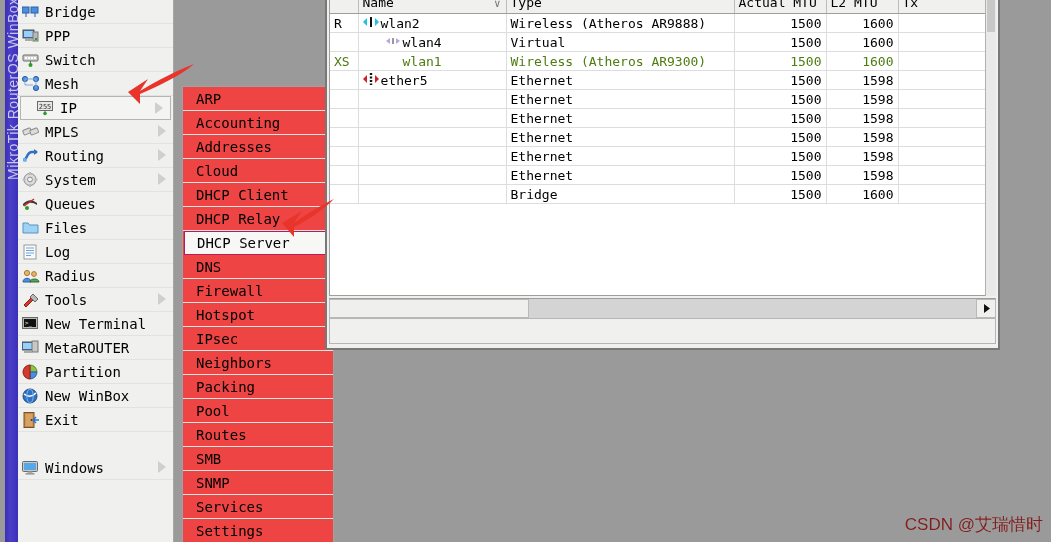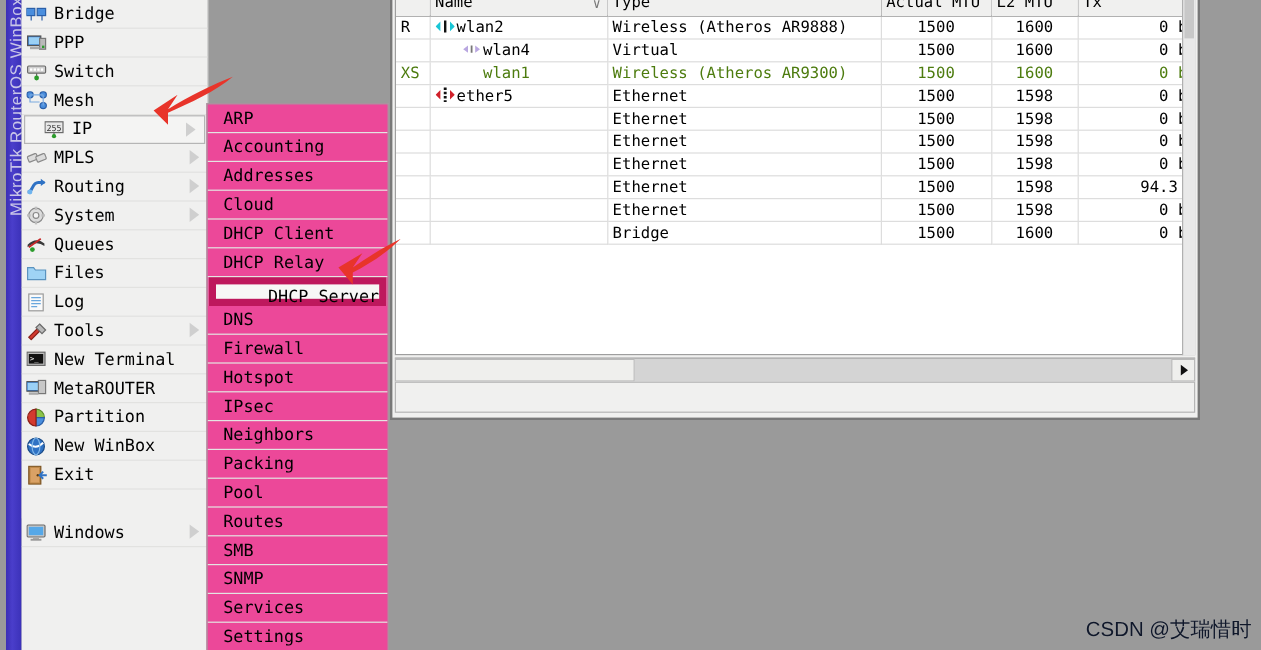--- a/index.html
+++ b/index.html
@@ -55,30 +55,30 @@
     border-top:6px solid transparent;border-bottom:6px solid transparent;
     border-left:8px solid transparent;
   }
   .mblank{height:24px;background:#f0f0ef;}
 
   
   .ico{width:18px;height:16px;flex:0 0 18px;position:relative;display:inline-block;}
 
   
   #submenu{
-    position:absolute;left:172px;top:86px;width:152px;height:456px;
-    background:#ec4899;border:1px solid #a0a0a0;border-bottom:none;
+    position:absolute;left:182px;top:86px;width:152px;height:456px;
+    background:#ef4444;border:1px solid #a0a0a0;border-bottom:none;
     box-sizing:border-box;overflow:hidden;
   }
   .srow{
     height:24px;line-height:24px;padding-left:13px;
     border-bottom:1px solid #e4e4e2;font-size:14px;
     box-sizing:border-box;white-space:nowrap;
   }
-  .srow.sel{border:6px solid #be185d;background:#f7f7f6;margin:0 1px;padding-left:12px;height:24px;line-height:22px;text-align:right;}
+  .srow.sel{border:1px solid #be185d;background:#f7f7f6;margin:0 1px;padding-left:12px;height:24px;line-height:22px;}
 
   
   #iface{
     position:absolute;left:325px;top:-14px;width:675px;height:364px;
     background:#f0f0ef;border:2px solid #787878;box-sizing:border-box;
   }
   #tablewrap{
     position:absolute;left:2px;top:2px;right:2px;bottom:52px;
     background:#fff;border:1px solid #9e9e9e;box-sizing:border-box;overflow:hidden;
   }
@@ -89,21 +89,21 @@
     border-right:1px solid #bcbcbc;border-bottom:1px solid #9e9e9e;
     font-family:"DejaVu Sans Mono","Liberation Mono",monospace;
     position:relative;
   }
   table.iflist td{
     height:18px;padding:0 4px;font-size:13px;
     border-right:1px solid #dddddd;border-bottom:1px solid #dddddd;
     font-family:"DejaVu Sans Mono","Liberation Mono",monospace;
     white-space:nowrap;overflow:hidden;
   }
-  td.num,th.num{text-align:center;}
+  td.num,th.num{text-align:right;}
   tr.dis td{color:#4d7c0f;}
   .namecell{display:flex;align-items:center;gap:0;}
   .indent{padding-left:22px;}
 
   
   #hscroll{
     position:absolute;left:2px;right:2px;bottom:30px;height:20px;
     background:#d4d4d4;border-top:1px solid #9e9e9e;box-sizing:border-box;
     display:flex;
   }
@@ -120,21 +120,21 @@
     background:#e9e9e9;border-left:1px solid #b0b0b0;box-sizing:border-box;
   }
   #vscroll .vt{position:absolute;left:1px;right:1px;top:0;height:42px;background:#c8c8c8;}
 
   
   .redarrow{position:absolute;pointer-events:none;}
 
   
   #watermark{
     position:absolute;right:8px;bottom:6px;
-    color:#0f172a;font-family:"Liberation Sans",sans-serif;font-size:17px;
+    color:#7f1d1d;font-family:"Liberation Sans",sans-serif;font-size:17px;
     text-shadow:0 0 1px rgba(255,255,255,.2);
   }
 
   .sortglyph{position:absolute;right:5px;top:6px;color:#777;font-size:11px;}
 </style>
 </head>
 <body>
 
 <div id="desktop"></div>
 
@@ -240,20 +240,29 @@
       <span class="lbl">Files</span>
     </div>
     <div class="mrow">
       <span class="ico"><svg width="18" height="16">
           <rect x="2" y="1" width="12" height="14" fill="#fafafa" stroke="#9a9a9a"></rect>
           <g stroke="#6aa7dd">
             <path d="M4 4 H12 M4 6.5 H12 M4 9 H12 M4 11.5 H9"></path>
           </g>
         </svg></span>
       <span class="lbl">Log</span>
+    </div>
+    <div class="mrow">
+      <span class="ico"><svg width="18" height="16">
+          <circle cx="5" cy="5" r="2.6" fill="#e8b56a" stroke="#a7792f"></circle>
+          <path d="M1 14 C1 9 9 9 9 14 Z" fill="#4a8ede" stroke="#2b5fa8"></path>
+          <circle cx="12" cy="6" r="2.4" fill="#e8b56a" stroke="#a7792f"></circle>
+          <path d="M8 14 C8 10 17 10 17 14 Z" fill="#5aa05a" stroke="#2f6b2f"></path>
+        </svg></span>
+      <span class="lbl">Radius</span>
     </div>
     <div class="mrow">
       <span class="ico"><svg width="18" height="16">
           <path d="M2 13 L10 5 L12 7 L4 15 Z" fill="#d33a2f" stroke="#8a2018"></path>
           <path d="M11 2 L16 7 L13 10 L8 5 Z" fill="#b9b9b9" stroke="#6a6a6a"></path>
         </svg></span>
       <span class="lbl">Tools</span>
       <span class="arr"></span>
     </div>
     <div class="mrow">

